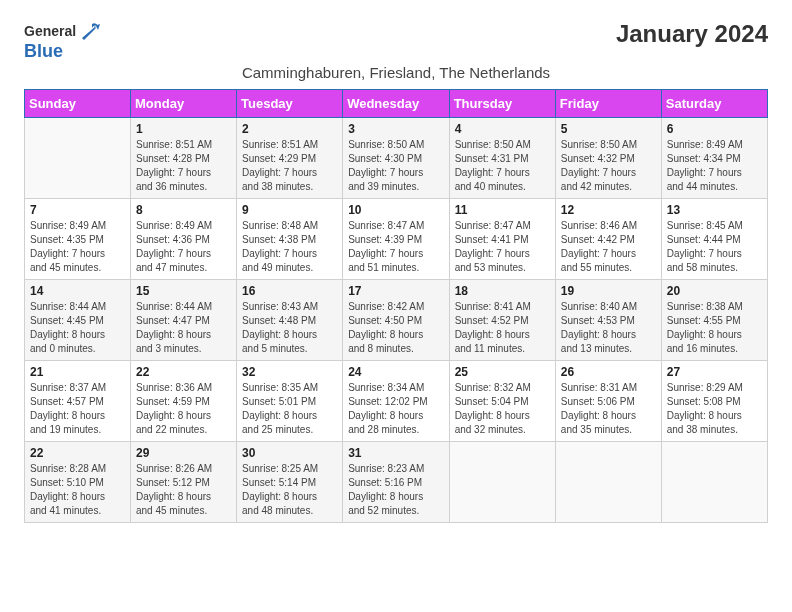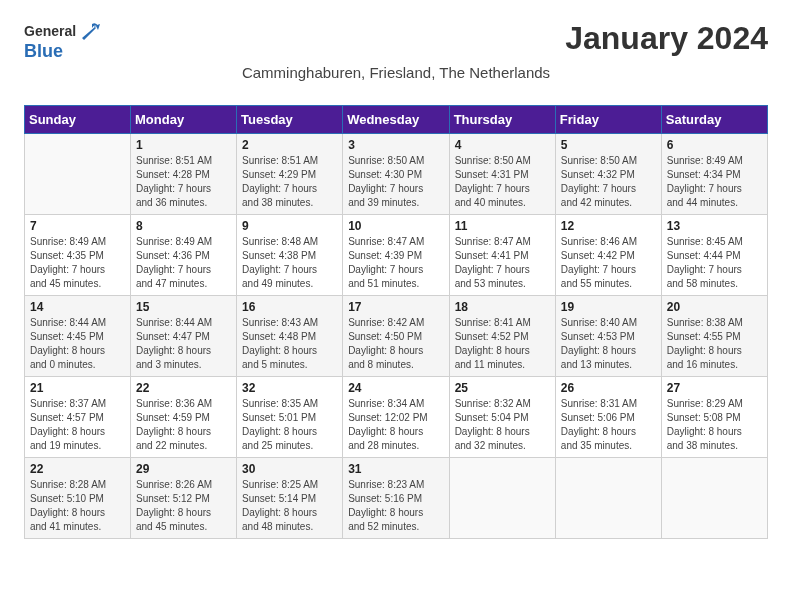--- a/index.html
+++ b/index.html
@@ -32,38 +32,38 @@
       font-weight: bold;
       color: #2a6db5;
       line-height: 1;
     }
     .logo-icon {
       width: 22px;
       height: 22px;
       margin-left: 2px;
     }
     .month-title {
-      font-size: 32px;
+      font-size: 24px;
       font-weight: bold;
       color: #333;
       text-align: center;
     }
     .subtitle {
       font-size: 15px;
       color: #444;
       text-align: center;
-      margin-bottom: 24px;
+      margin-bottom: 8px;
     }
     table {
       width: 100%;
       border-collapse: collapse;
       font-size: 11px;
     }
     thead tr th {
-      background-color: #4c1d95;
+      background-color: #d946ef;
       color: #fff;
       padding: 6px 4px;
       text-align: left;
       font-size: 13px;
       font-weight: bold;
       border: 1px solid #2a6db5;
     }
     tbody tr td {
       border: 1px solid #d0d0d0;
       padding: 4px 5px;

